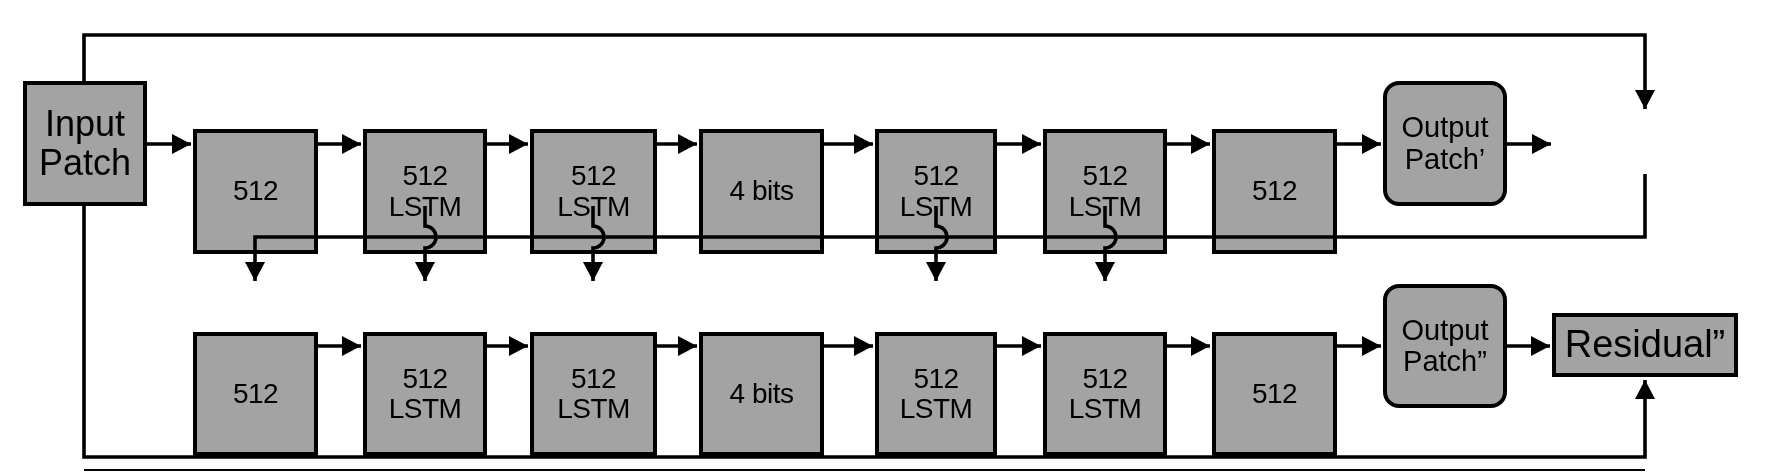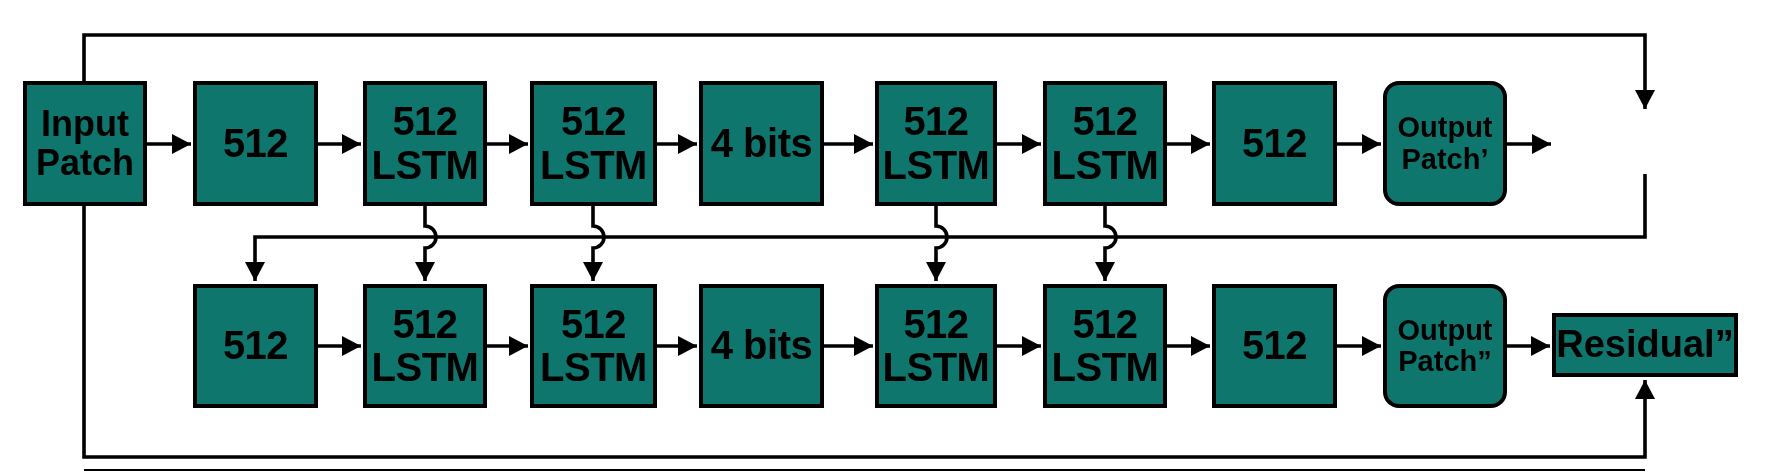--- a/index.html
+++ b/index.html
@@ -1,21 +1,21 @@
 <!DOCTYPE html>
 <html><head>
 <meta charset="utf-8">
 <style>
   html,body{margin:0;padding:0;background:#ffffff;}
   #figure{position:relative;width:1766px;height:475px;background:#ffffff;overflow:hidden;
           font-family:"Liberation Sans",sans-serif;}
-  .box{position:absolute;box-sizing:border-box;border:4px solid #000;background:#0f766e;
+  .box{position:absolute;box-sizing:border-box;border:4px solid #000;background:#a3a3a3;
        display:flex;align-items:center;justify-content:center;text-align:center;
-       white-space:pre-line;color:#000;line-height:1.08;font-weight:bold;}
-  .fs-main {font-size:40px;letter-spacing:-0.5px;}
+       white-space:pre-line;color:#000;line-height:1.08;}
+  .fs-main {font-size:28px;letter-spacing:-0.5px;margin-top:48px;}
   .fs-input{font-size:36px;}
   .fs-out  {font-size:29px;border-radius:16px;}
   .fs-res  {font-size:38px;}
   svg.wires{position:absolute;left:0;top:0;pointer-events:none;}
   svg.wires path, svg.wires line{fill:none;stroke:#000;stroke-width:3.6;}
   svg.wires .thin{stroke-width:2;}
   #ah path{fill:#000;stroke:none;}
 </style>
 </head>
 <body>

